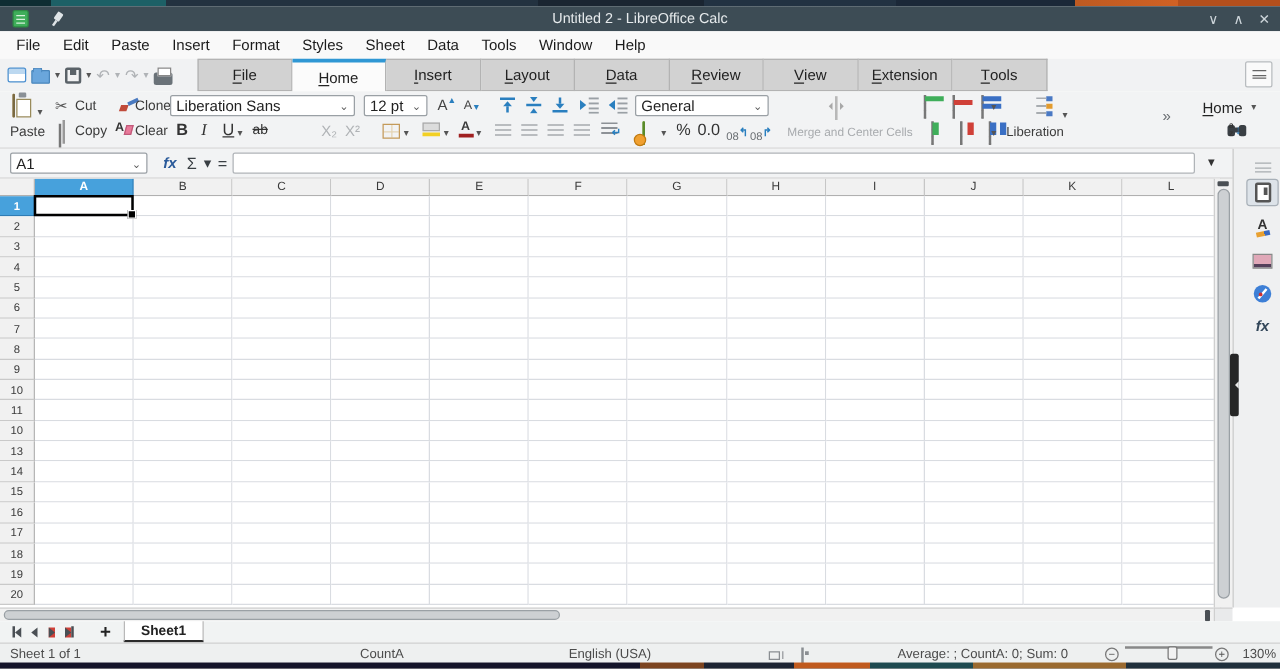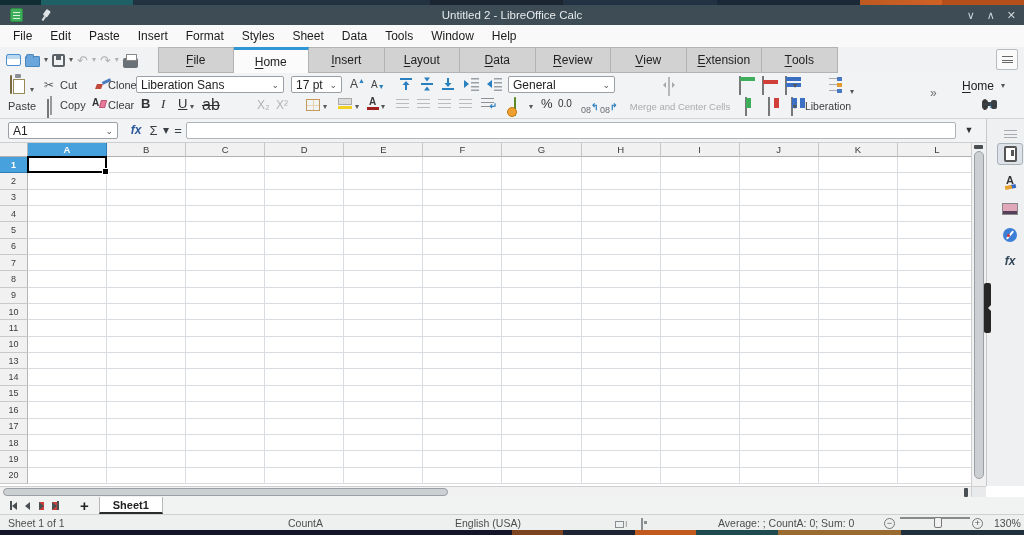--- a/index.html
+++ b/index.html
@@ -246,32 +246,32 @@
         <b>A</b>
         <i></i>
       </span>
     <span class="abs tb-label" style="left:108px;top:26px">Clear</span>
     
     <div class="abs combo" style="left:136px;top:3px;width:148px;height:17px">
       <span>Liberation Sans</span>
         <span class="carat">⌄</span>
     </div>
     <div class="abs combo" style="left:291px;top:3px;width:51px;height:17px">
-      <span>17 pt</span>
+      <span>12 pt</span>
         <span class="carat">⌄</span>
     </div>
     
     <span class="abs" style="left:350px;top:4px;font-size:12px;color:#444">A<span style="font-size:7px;color:#2a7fbf;vertical-align:top">▲</span></span>
     <span class="abs" style="left:371px;top:6px;font-size:10px;color:#444">A<span style="font-size:7px;color:#2a7fbf;vertical-align:bottom">▼</span></span>
     
     <span class="abs btn-letter" style="left:141px;top:24px;font-weight:bold;font-size:13px">B</span>
     <span class="abs btn-letter" style="left:161px;top:24px;font-style:italic;font-family:'Liberation Serif',serif;font-size:13px">I</span>
     <span class="abs btn-letter" style="left:178px;top:24px;text-decoration:underline;font-size:13px">U</span>
     <span class="abs dd" style="left:190px;top:30px">▾</span>
-    <span class="abs btn-letter" style="left:202px;top:25px;text-decoration:line-through;font-size:16px">ab</span>
+    <span class="abs btn-letter" style="left:202px;top:25px;text-decoration:line-through;font-size:11px">ab</span>
     
     <span class="abs btn-letter grey-txt" style="left:257px;top:26px">X₂</span>
     <span class="abs btn-letter grey-txt" style="left:276px;top:26px">X²</span>
     
     <span class="abs ico-borders" style="left:306px;top:26px"></span>
     <span class="abs dd" style="left:323px;top:30px">▾</span>
     <span class="abs ico-highlight" style="left:338px;top:25px">
         <i></i>
         <b></b>
       </span>
@@ -331,21 +331,21 @@
         <span class="wrap-glyph">↵</span>
       </span>
     
     <div class="abs combo" style="left:508px;top:3px;width:107px;height:17px">
       <span>General</span>
         <span class="carat">⌄</span>
     </div>
     <span class="abs ico-coin" style="left:510px;top:25px"></span>
     <span class="abs dd" style="left:529px;top:30px">▾</span>
     <span class="abs btn-letter" style="left:541px;top:24px;font-size:13px">%</span>
-    <span class="abs btn-letter" style="left:558px;top:24px;font-size:10px">0.0</span>
+    <span class="abs btn-letter" style="left:558px;top:24px;font-size:13px">0.0</span>
     <span class="abs ico-dec" style="left:585px;top:26px"><b>↰</b><span>08</span></span>
     <span class="abs ico-dec" style="left:604px;top:26px"><b>↱</b><span>08</span></span>
     
     <span class="abs ico-merge" style="left:662px;top:5px"></span>
     <span class="abs tb-label grey" style="left:628px;top:28px;width:104px;text-align:center">Merge and Center Cells</span>
     
     <span class="abs tbl" style="left:731px;top:4px"><i class="h g" style="top:0"></i></span>
     <span class="abs tbl" style="left:752px;top:4px"><i class="h r" style="top:3px"></i></span>
     <span class="abs tbl" style="left:773px;top:4px"><i class="h b" style="top:0"></i><i class="h b" style="top:6px"></i></span>
     <span class="abs dd" style="left:793px;top:9px">▾</span>

